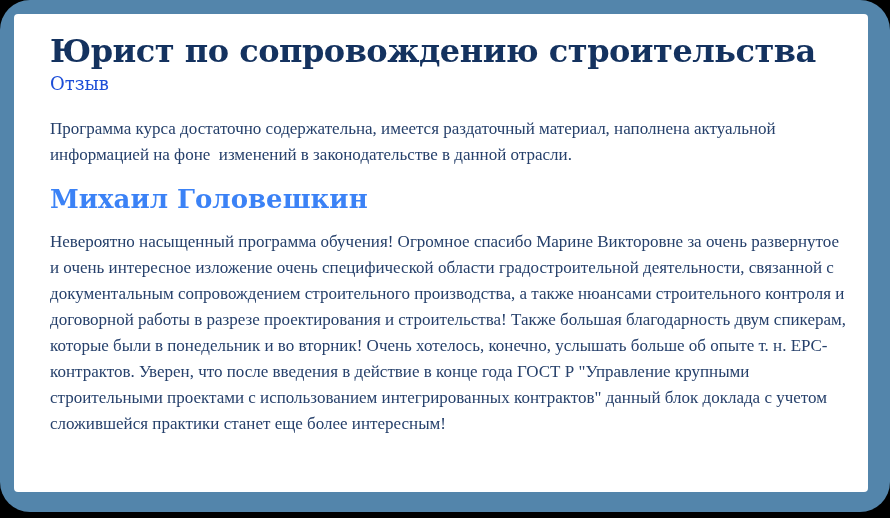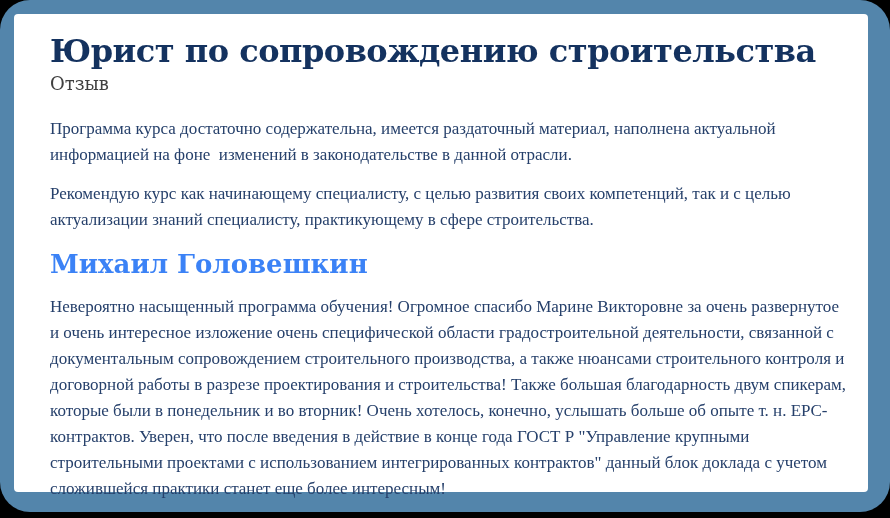--- a/index.html
+++ b/index.html
@@ -38,21 +38,21 @@
     font-size: 32px;
     line-height: 38px;
     color: #14325f;
     letter-spacing: -0.5px;
   }
   .subtitle {
     margin: 2px 0 0 0;
     font-family: "DejaVu Serif", serif;
     font-size: 18px;
     line-height: 24px;
-    color: #404040;
+    color: #1d4ed8;
   }
   .author {
     margin: 0;
     font-family: "DejaVu Serif", serif;
     font-weight: normal;
     font-size: 24px;
     line-height: 30px;
     color: #17335f;
   }
   .author-2 {
@@ -80,20 +80,19 @@
 <div class="frame">
   <div class="card">
 
     <h1 class="page-title">Юрист по сопровождению строительства</h1>
 
     <div class="subtitle">Отзыв</div>
 
 
     <p class="review-text first">Программа курса достаточно содержательна, имеется раздаточный материал, наполнена актуальной информацией на фоне  изменений в законодательстве в данной отрасли.</p>
 
-    <p class="review-text">Рекомендую курс как начинающему специалисту, с целью развития своих компетенций, так и с целью актуализации знаний специалисту, практикующему в сфере строительства.</p>
 
     <h2 class="author author-2">Михаил Головешкин</h2>
 
     <p class="review-text">Невероятно насыщенный программа обучения! Огромное спасибо Марине Викторовне за очень развернутое и очень интересное изложение очень специфической области градостроительной деятельности, связанной с документальным сопровождением строительного производства, а также нюансами строительного контроля и договорной работы в разрезе проектирования и строительства! Также большая благодарность двум спикерам, которые были в понедельник и во вторник! Очень хотелось, конечно, услышать больше об опыте т. н. EPC-контрактов. Уверен, что после введения в действие в конце года ГОСТ Р "Управление крупными строительными проектами с использованием интегрированных контрактов" данный блок доклада с учетом сложившейся практики станет еще более интересным!</p>
 
   </div>
 </div>
 
 </body></html>

